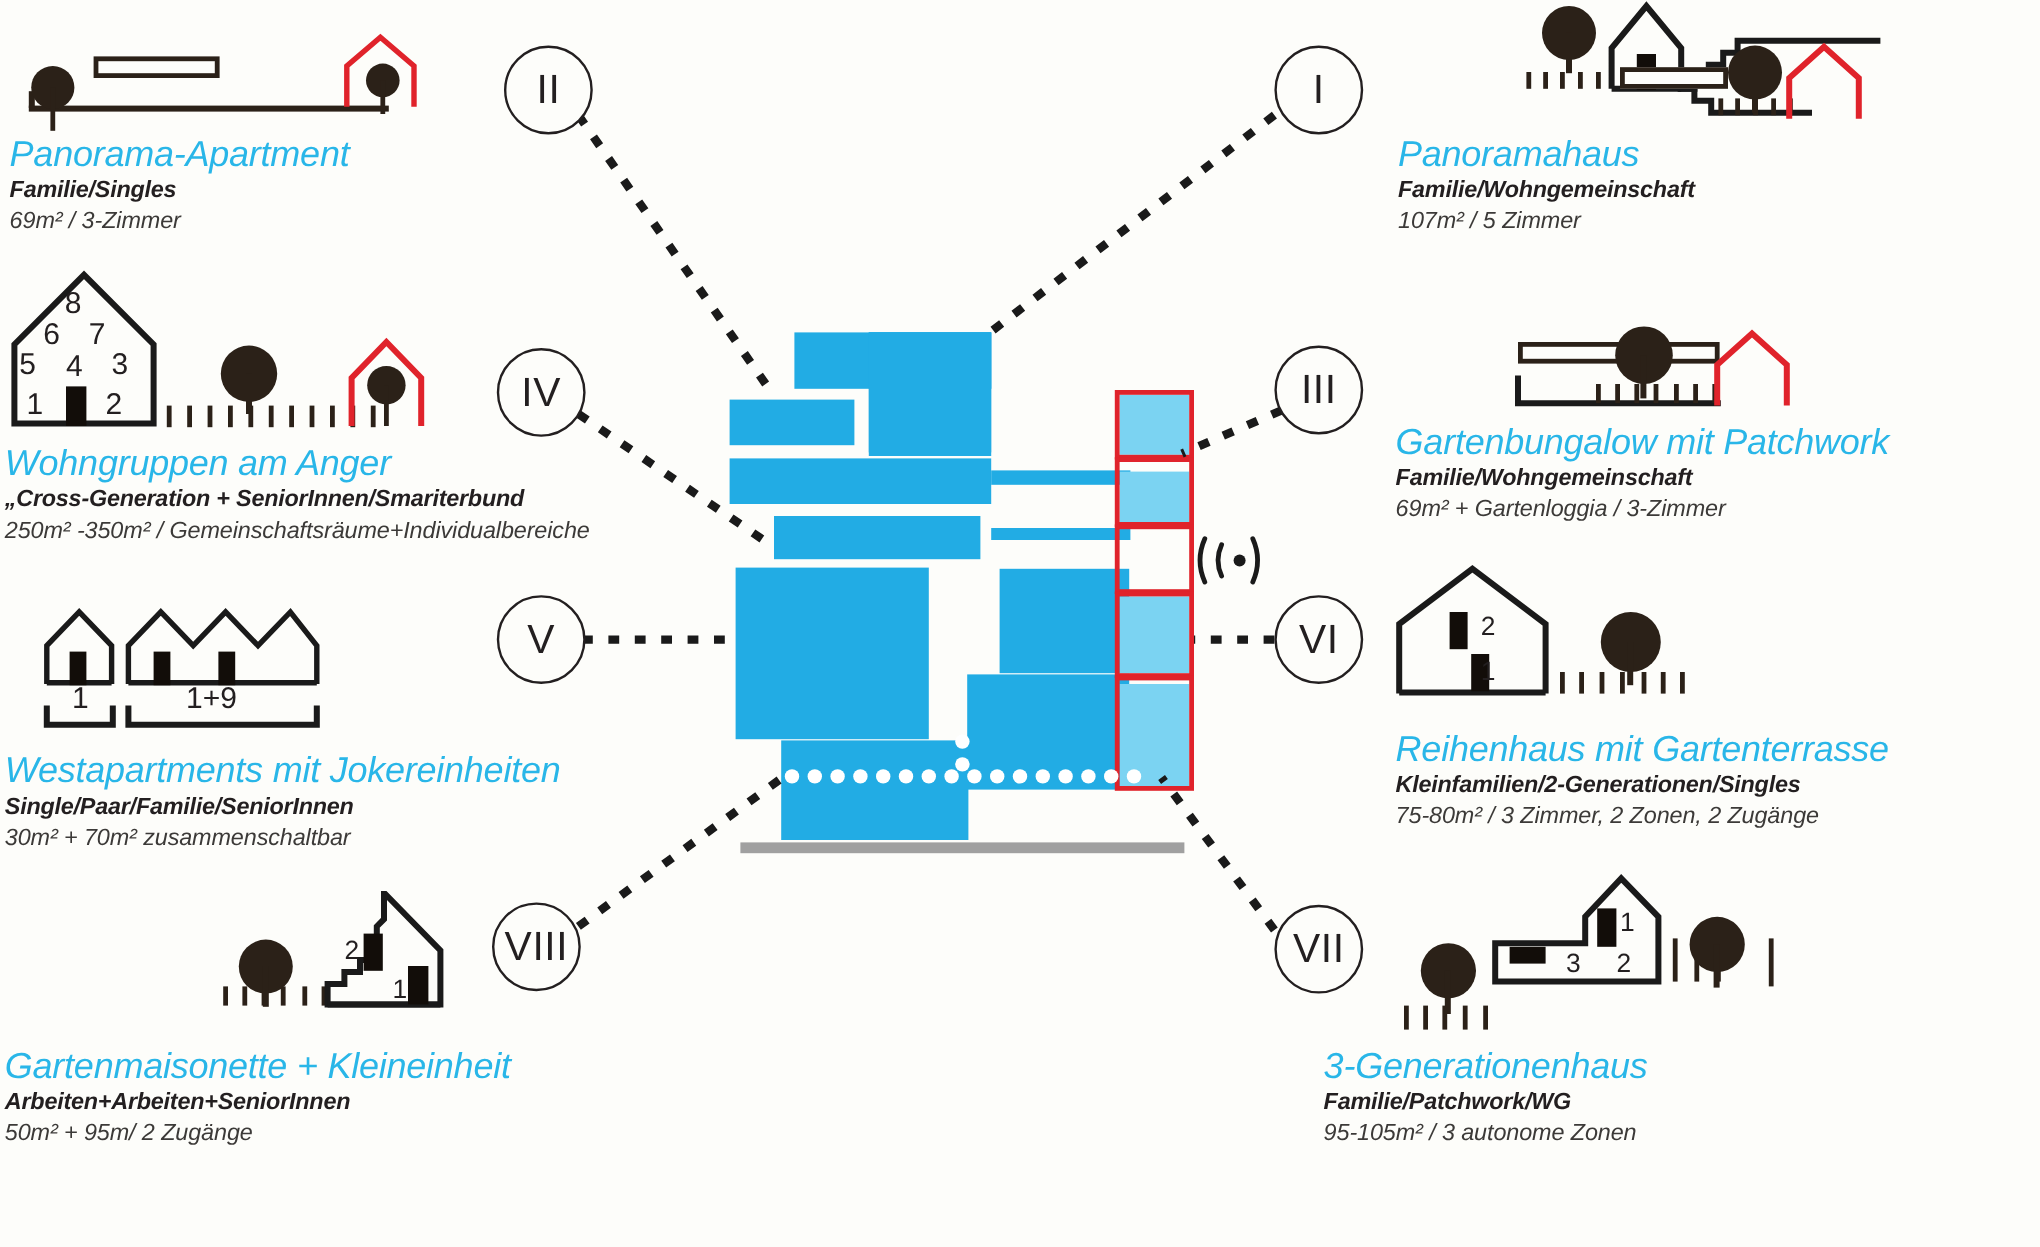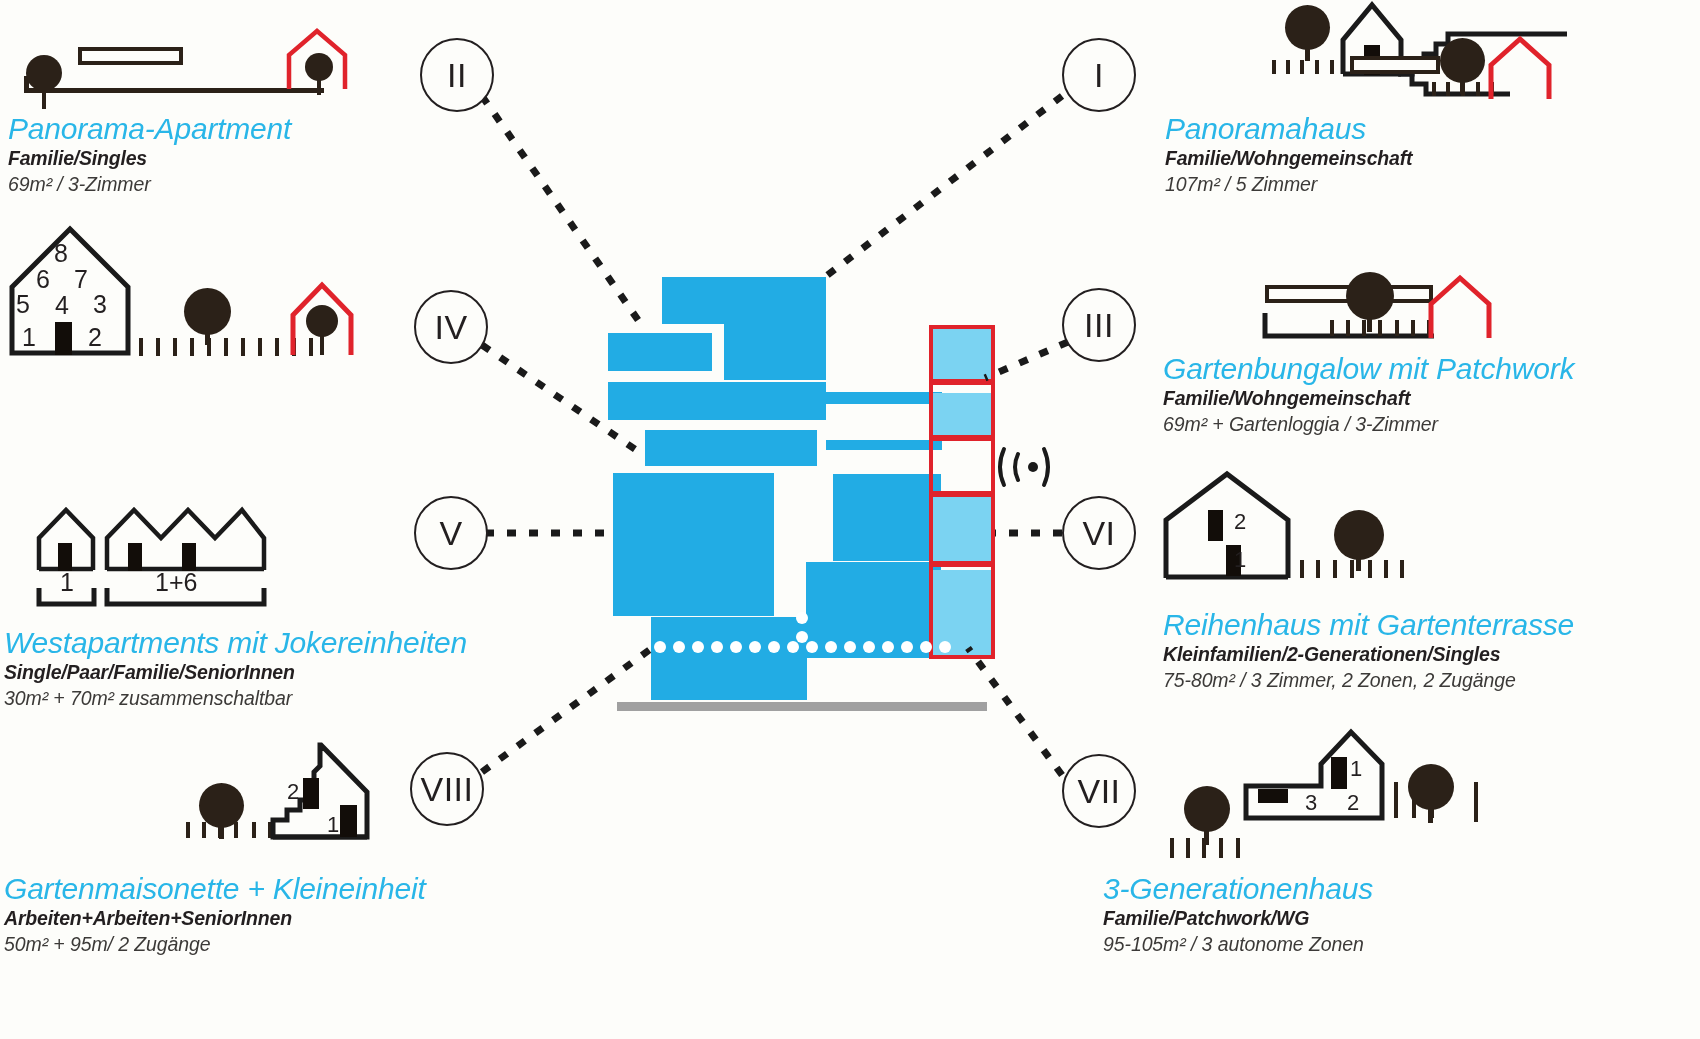--- a/index.html
+++ b/index.html
@@ -237,20 +237,25 @@
       <div class="trunk" style="left:21px;top:23px;width:5px;height:34px;"></div>
     </div>
     <svg class="pic" style="left:290px;top:281px;width:66px;height:78px;">
       <path d="M3 74 L3 34 L32 4 L61 34 L61 74" fill="none" stroke="#e0232b" stroke-width="5" stroke-linejoin="miter"></path>
     </svg>
     <div class="tree" style="left:306px;top:305px;width:32px;height:32px;">
       <div class="crown" style="left:0;top:0;width:32px;height:32px;"></div>
       <div class="trunk" style="left:14px;top:16px;width:4px;height:34px;"></div>
     </div>
   </div>
+  <div class="entry" style="left:4px;top:370px;">
+    <div class="title">Wohngruppen am Anger</div>
+    <div class="sub">„Cross-Generation + SeniorInnen/Smariterbund</div>
+    <div class="meta">250m² -350m²  / Gemeinschaftsräume+Individualbereiche</div>
+  </div>
 
   <div>
     <svg class="pic" style="left:36px;top:506px;width:62px;height:68px;">
       <path d="M3 64 L3 32 L30 4 L57 32 L57 64" fill="none" stroke="#1a1a1a" stroke-width="4.5" stroke-linejoin="miter"></path>
       <line x1="3" y1="63" x2="57" y2="63" stroke="#1a1a1a" stroke-width="4.5"></line>
     </svg>
     <div class="door" style="left:58px;top:543px;width:14px;height:28px;"></div>
 
     <svg class="pic" style="left:104px;top:506px;width:164px;height:68px;">
       <path d="M3 64 L3 32 L30 4 L57 32 L84 4 L111 32 L138 4 L160 32 L160 64" fill="none" stroke="#1a1a1a" stroke-width="4.5" stroke-linejoin="miter"></path>
@@ -260,21 +265,21 @@
     <div class="door" style="left:182px;top:543px;width:14px;height:28px;"></div>
 
     <svg class="pic" style="left:36px;top:582px;width:62px;height:26px;">
       <path d="M3 6 L3 22 L58 22 L58 6" fill="none" stroke="#1a1a1a" stroke-width="5"></path>
     </svg>
     <div class="num" style="left:60px;top:570px;">1</div>
 
     <svg class="pic" style="left:104px;top:582px;width:164px;height:26px;">
       <path d="M3 6 L3 22 L160 22 L160 6" fill="none" stroke="#1a1a1a" stroke-width="5"></path>
     </svg>
-    <div class="num" style="left:155px;top:570px;">1+6</div>
+    <div class="num" style="left:155px;top:570px;">1+9</div>
   </div>
   <div class="entry" style="left:4px;top:626px;">
     <div class="title">Westapartments mit Jokereinheiten</div>
     <div class="sub">Single/Paar/Familie/SeniorInnen</div>
     <div class="meta">30m² + 70m² zusammenschaltbar</div>
   </div>
 
   <div>
     <div class="grass" style="left:186px;top:822px;width:110px;height:18px;">
       <i style="left:0;height:16px;"></i>

